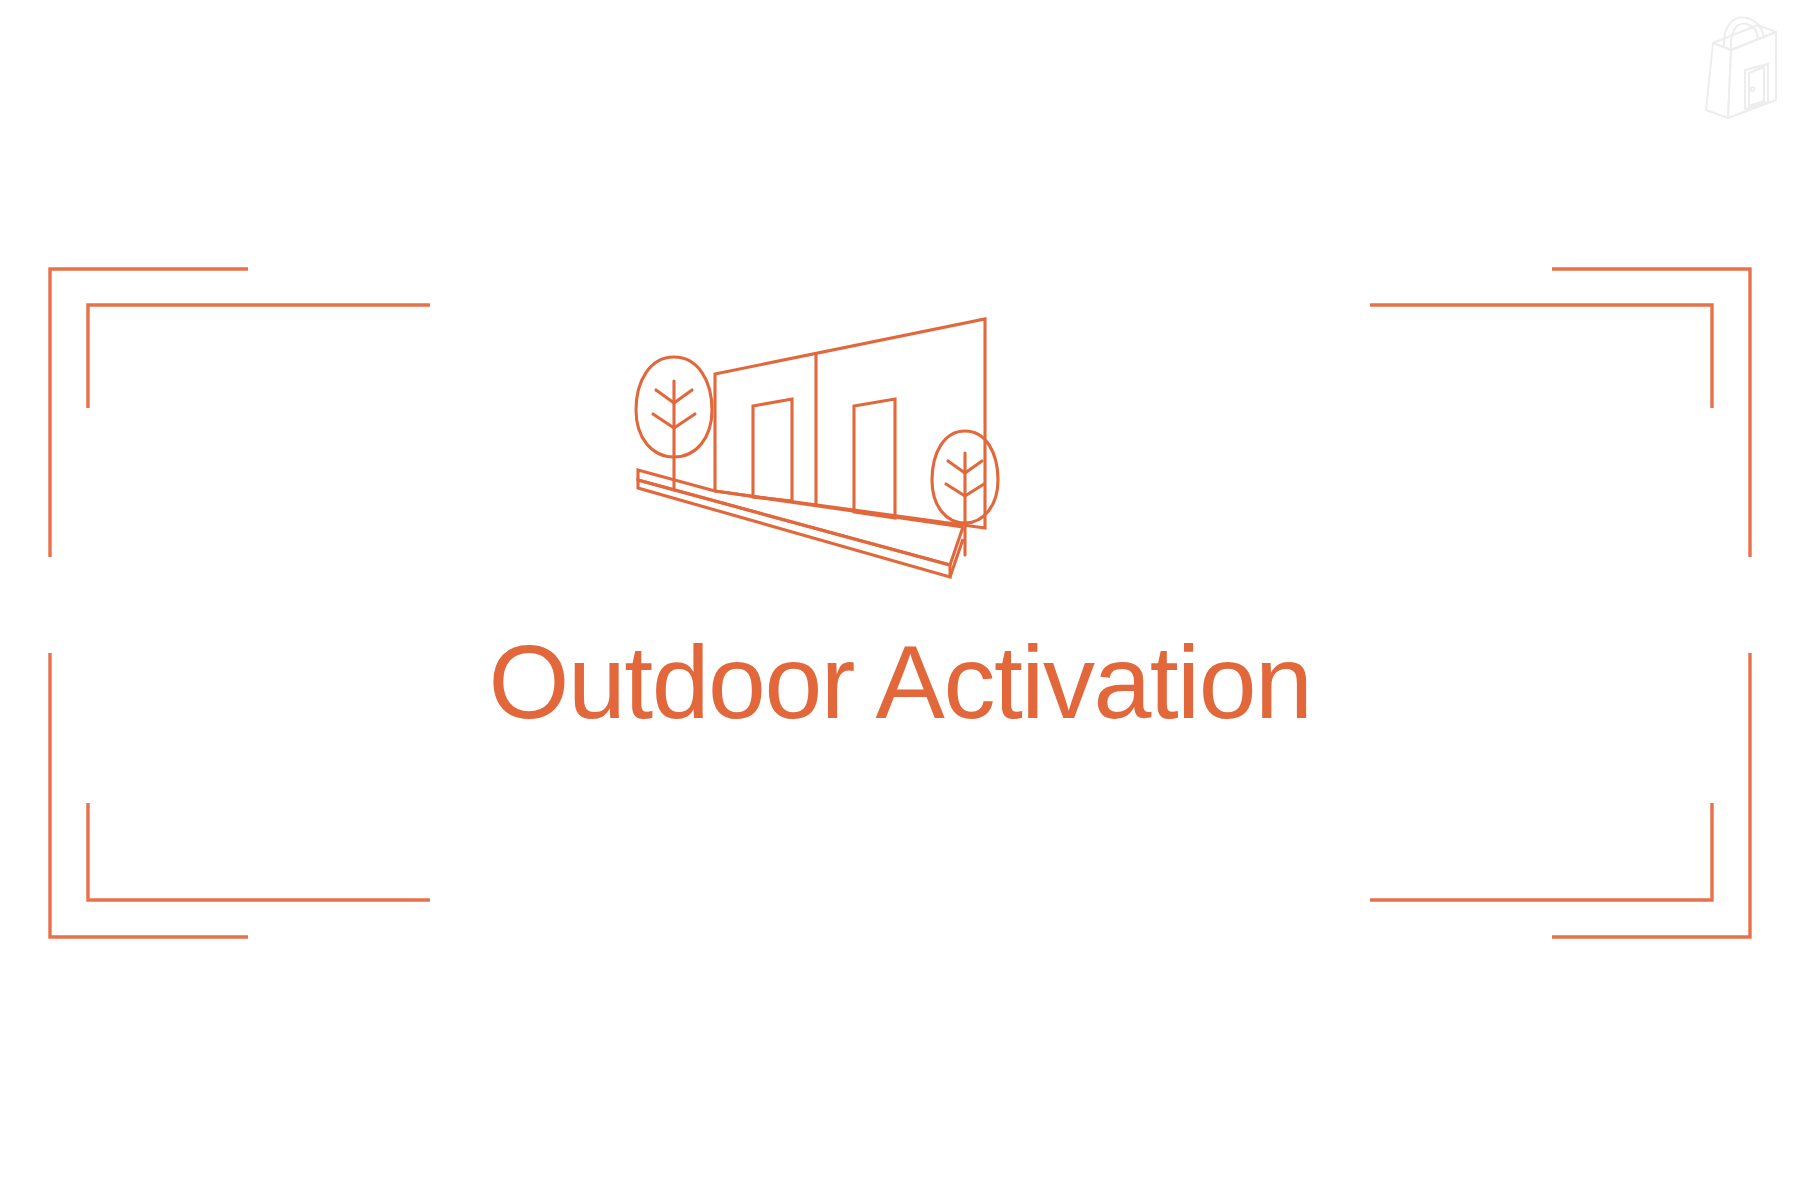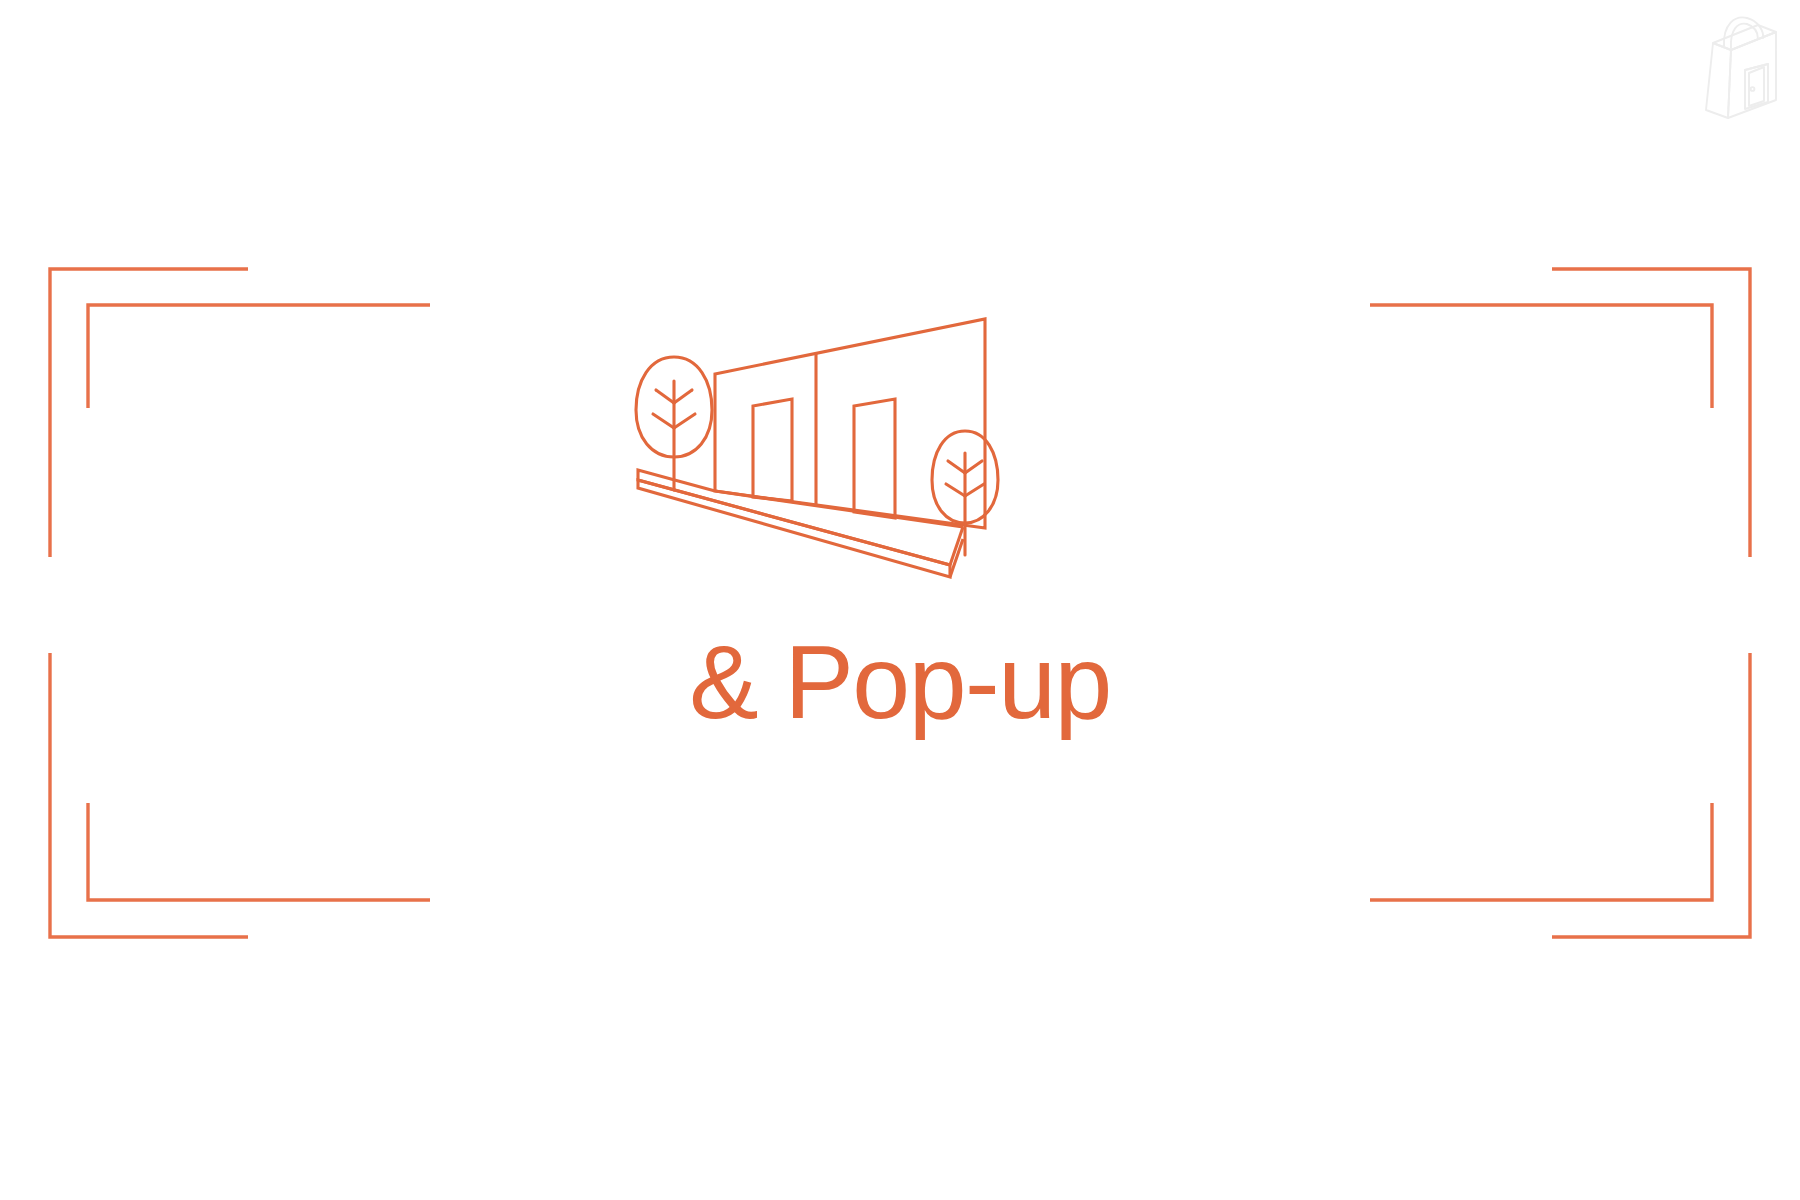--- a/index.html
+++ b/index.html
@@ -167,16 +167,16 @@
 
       <line x1="345" y1="158" x2="328" y2="146"></line>
       <line x1="345" y1="158" x2="362" y2="146"></line>
 
       <line x1="345" y1="181" x2="326" y2="169"></line>
       <line x1="345" y1="181" x2="364" y2="169"></line>
     </g>
   </svg>
 
   <div id="title-block">
-    <span class="title-line">&amp; Pop-up</span>
+    <span class="title-line">Outdoor Activation</span>
   </div>
 
 </div>
 
 </body></html>

